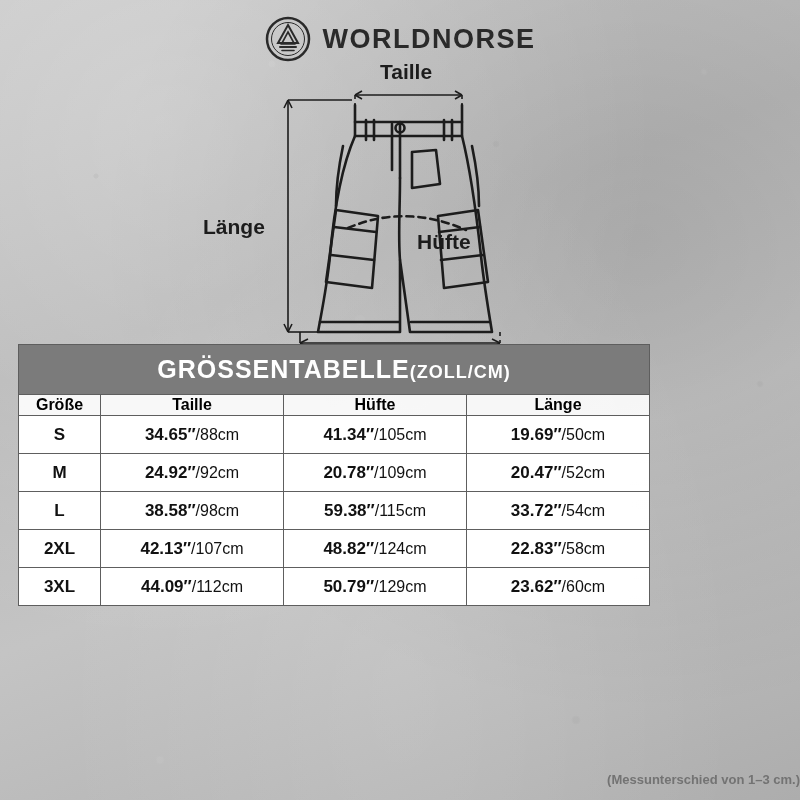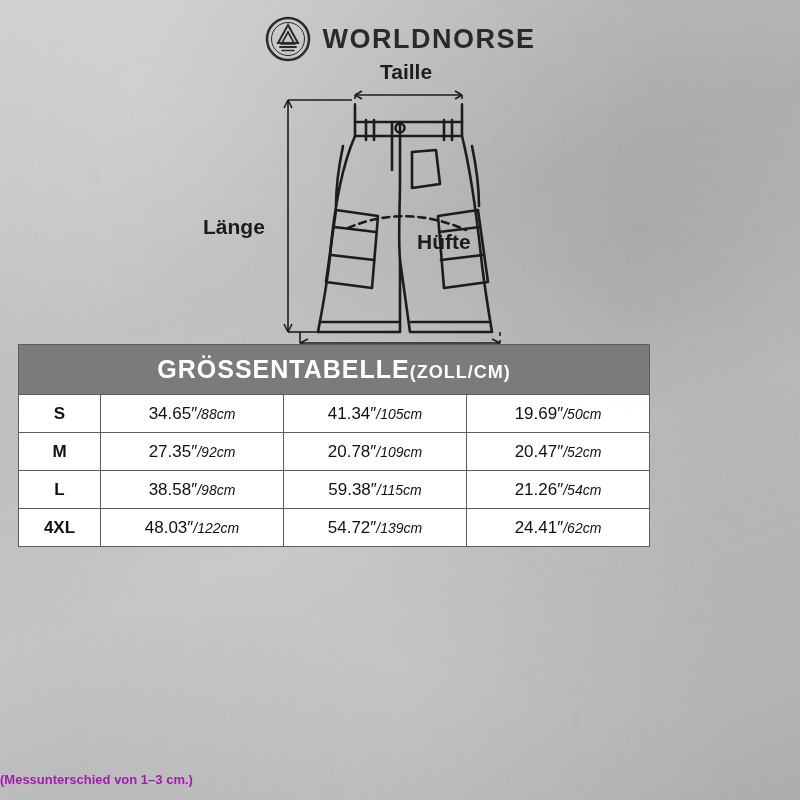--- a/index.html
+++ b/index.html
@@ -94,35 +94,35 @@
     border: 1px solid #5e5e5e;
   }
   .title-cell .unit { font-size: 18px; }
   tbody td {
     height: 38px;
     font-size: 17px;
     color: #111;
     background: rgba(255,255,255,0.9);
   }
   tbody td.size-col { font-weight: bold; }
-  .inch { font-size: 17px; }
-  .cm { font-size: 14px; font-style: italic; }
+  .inch { font-size: 17px; font-weight: bold; }
+  .cm { font-size: 16px; }
   .col-size { width: 13%; }
   .col-w { width: 29%; }
   .col-h { width: 29%; }
   .col-l { width: 29%; }
 
   .footnote {
     position: absolute;
     left: 0; right: 0;
     top: 772px;
-    text-align: left;
+    text-align: right;
     font-size: 13px;
     font-weight: bold;
-    color: #a21caf;
+    color: #737373;
     z-index: 3;
   }
 </style>
 </head>
 <body>
 
 <div class="grunge"></div>
 
 <div class="brand">
   <span class="brand-mark">
@@ -214,43 +214,55 @@
         <col class="col-w">
         <col class="col-h">
         <col class="col-l">
     </colgroup>
     <thead>
       <tr>
         <th class="title-cell" colspan="4">
           <span>GRÖSSENTABELLE</span><span class="unit">(ZOLL/CM)</span>
         </th>
       </tr>
+      <tr class="head-row-tr">
+        <th>Größe</th>
+        <th>Taille</th>
+        <th>Hüfte</th>
+        <th>Länge</th>
+      </tr>
     </thead>
     <tbody>
       <tr>
         <td class="size-col">S</td>
         <td><span class="inch">34.65″</span><span class="cm">/88cm</span></td>
         <td><span class="inch">41.34″</span><span class="cm">/105cm</span></td>
         <td><span class="inch">19.69″</span><span class="cm">/50cm</span></td>
       </tr>
       <tr>
         <td class="size-col">M</td>
-        <td><span class="inch">27.35″</span><span class="cm">/92cm</span></td>
+        <td><span class="inch">24.92″</span><span class="cm">/92cm</span></td>
         <td><span class="inch">20.78″</span><span class="cm">/109cm</span></td>
         <td><span class="inch">20.47″</span><span class="cm">/52cm</span></td>
       </tr>
       <tr>
         <td class="size-col">L</td>
         <td><span class="inch">38.58″</span><span class="cm">/98cm</span></td>
         <td><span class="inch">59.38″</span><span class="cm">/115cm</span></td>
-        <td><span class="inch">21.26″</span><span class="cm">/54cm</span></td>
-      </tr>
-      <tr>
-        <td class="size-col">4XL</td>
-        <td><span class="inch">48.03″</span><span class="cm">/122cm</span></td>
-        <td><span class="inch">54.72″</span><span class="cm">/139cm</span></td>
-        <td><span class="inch">24.41″</span><span class="cm">/62cm</span></td>
+        <td><span class="inch">33.72″</span><span class="cm">/54cm</span></td>
+      </tr>
+      <tr>
+        <td class="size-col">2XL</td>
+        <td><span class="inch">42.13″</span><span class="cm">/107cm</span></td>
+        <td><span class="inch">48.82″</span><span class="cm">/124cm</span></td>
+        <td><span class="inch">22.83″</span><span class="cm">/58cm</span></td>
+      </tr>
+      <tr>
+        <td class="size-col">3XL</td>
+        <td><span class="inch">44.09″</span><span class="cm">/112cm</span></td>
+        <td><span class="inch">50.79″</span><span class="cm">/129cm</span></td>
+        <td><span class="inch">23.62″</span><span class="cm">/60cm</span></td>
       </tr>
     </tbody>
   </table>
 </div>
 
 <div class="footnote">(Messunterschied von 1–3 cm.)</div>
 
 </body></html>

